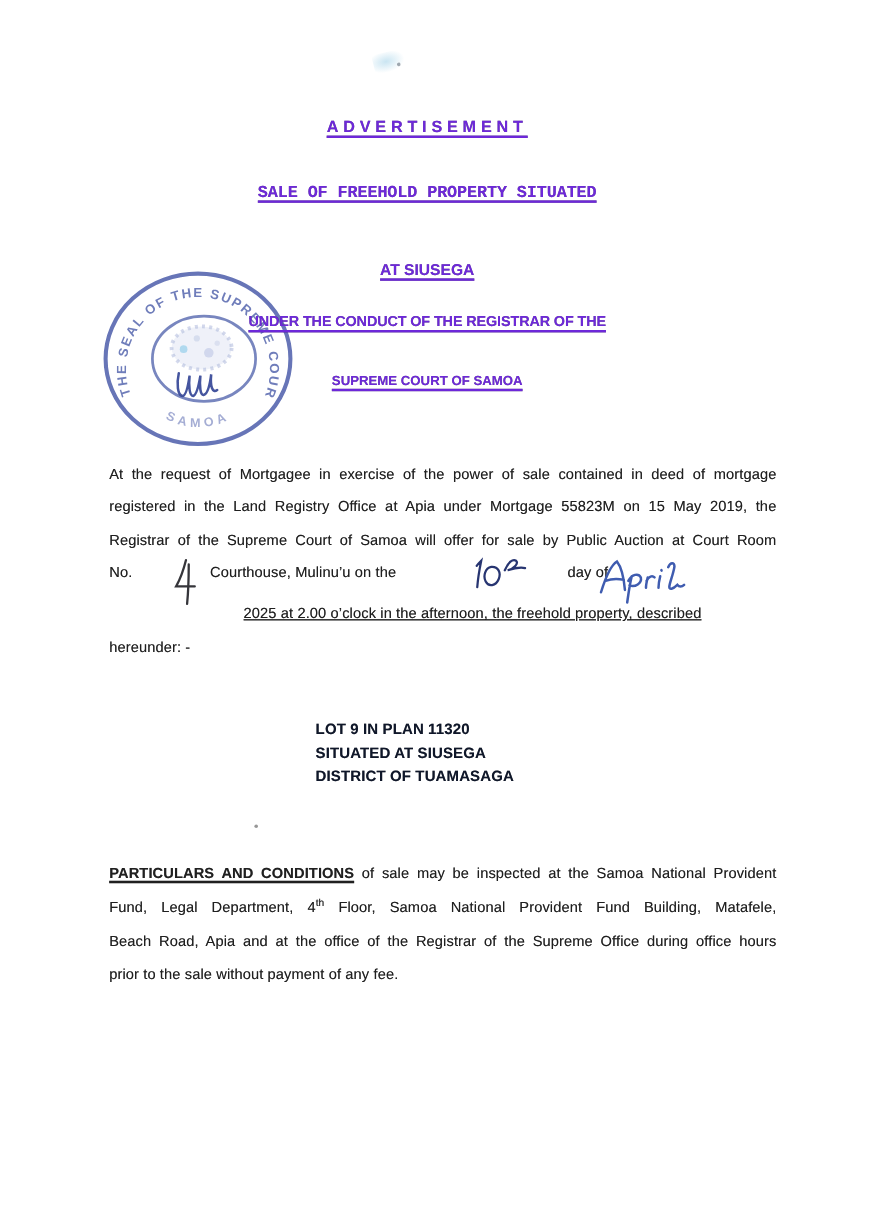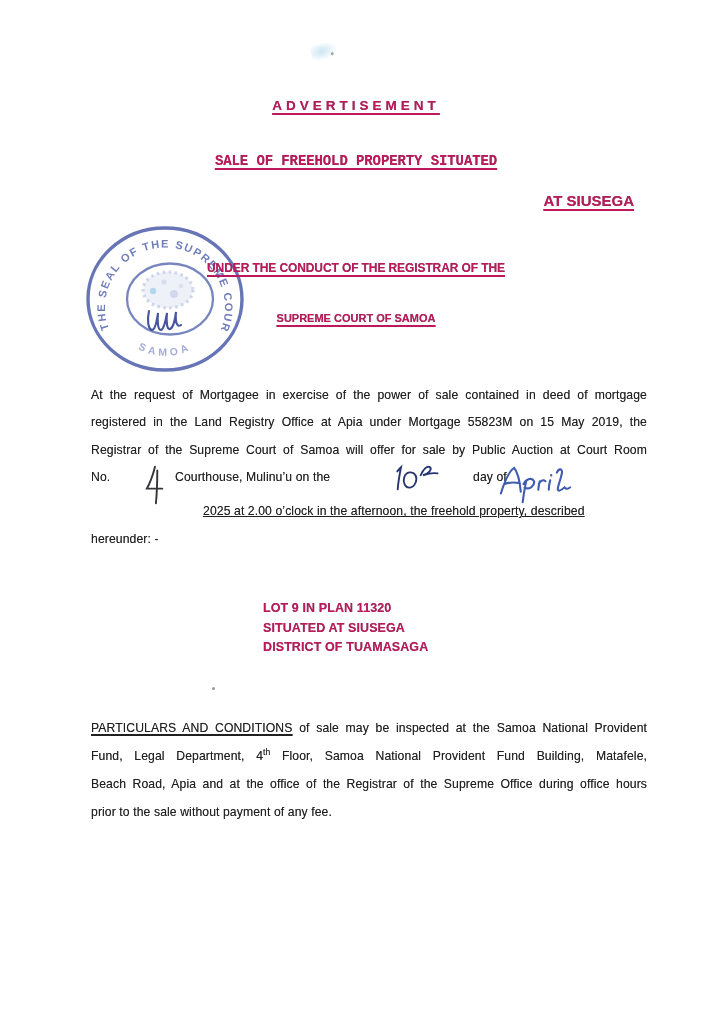--- a/index.html
+++ b/index.html
@@ -7,27 +7,27 @@
   .page {
     position:relative; width:725px; height:1024px; margin:0 auto;
     background:#ffffff; overflow:hidden;
     font-family:"Liberation Sans","DejaVu Sans",sans-serif;
     color:#202020;
   }
 
   
   .h {
     position:absolute; left:78px; width:556px; text-align:center;
-    font-weight:700; color:#be185d;
+    font-weight:700; color:#6d28d9;
     text-shadow:0 0 .5px rgba(20,20,20,.55);
     text-decoration:underline; text-decoration-thickness:1.6px; text-underline-offset:3px;
   }
   .h-adv { top:98px;  font-size:13.5px; letter-spacing:4px; }
   .h-s1  { top:153px; font-size:14px; letter-spacing:-0.1px;font-family:Liberation Mono, monospace; }
-  .h-s2  { top:192px; font-size:15px;text-align:right; }
+  .h-s2  { top:217px; font-size:13px; }
   .h-s3  { top:261px; font-size:12px; letter-spacing:-0.1px; z-index:3; }
   .h-s4  { top:312px; font-size:11px; }
 
   
   .seal { position:absolute; left:84px; top:224px; width:162px; height:150px;
           filter:blur(.3px); opacity:.93; z-index:2; }
   .seal svg { display:block; }
   .seal text { font-family:"Liberation Sans","DejaVu Sans",sans-serif; }
 
   
@@ -45,31 +45,31 @@
   .pos-hw10   { left:299px; top:-5px; }
   .pos-dayof  { left:382px; }
   .pos-april  { left:407px; top:-12px; }
   .indent { padding-left:112px;text-decoration:underline; }
 
   .hw svg { display:block; overflow:visible; }
 
   
   .lot {
     position:absolute; left:263px; top:599px;
-    font-weight:700; font-size:12.5px; line-height:19.5px; color:#be185d;
+    font-weight:700; font-size:12.5px; line-height:19.5px; color:#0f172a;
     text-shadow:0 0 .45px rgba(25,25,25,.55); letter-spacing:.1px;
   }
 
   
   .part {
     position:absolute; left:91px; top:714px; width:556px;
     font-size:12.2px; line-height:28px;
     text-shadow:0 0 .45px rgba(25,25,25,.5); letter-spacing:.1px;
   }
-  .lead { font-weight:400; text-decoration:underline; text-decoration-thickness:1.5px; text-underline-offset:2px; }
+  .lead { font-weight:700; text-decoration:underline; text-decoration-thickness:1.5px; text-underline-offset:2px; }
   .part sup { font-size:8.5px; vertical-align:super; line-height:0; }
 
   
   .smudge {
     position:absolute; left:311px; top:43px; width:27px; height:17px;
     background:radial-gradient(ellipse at 40% 45%, rgba(128,193,224,.42), rgba(128,193,224,0) 68%);
     transform:rotate(-14deg);
   }
   .smudge::after {
     content:""; position:absolute; left:19px; top:11px; width:3px; height:3px;

